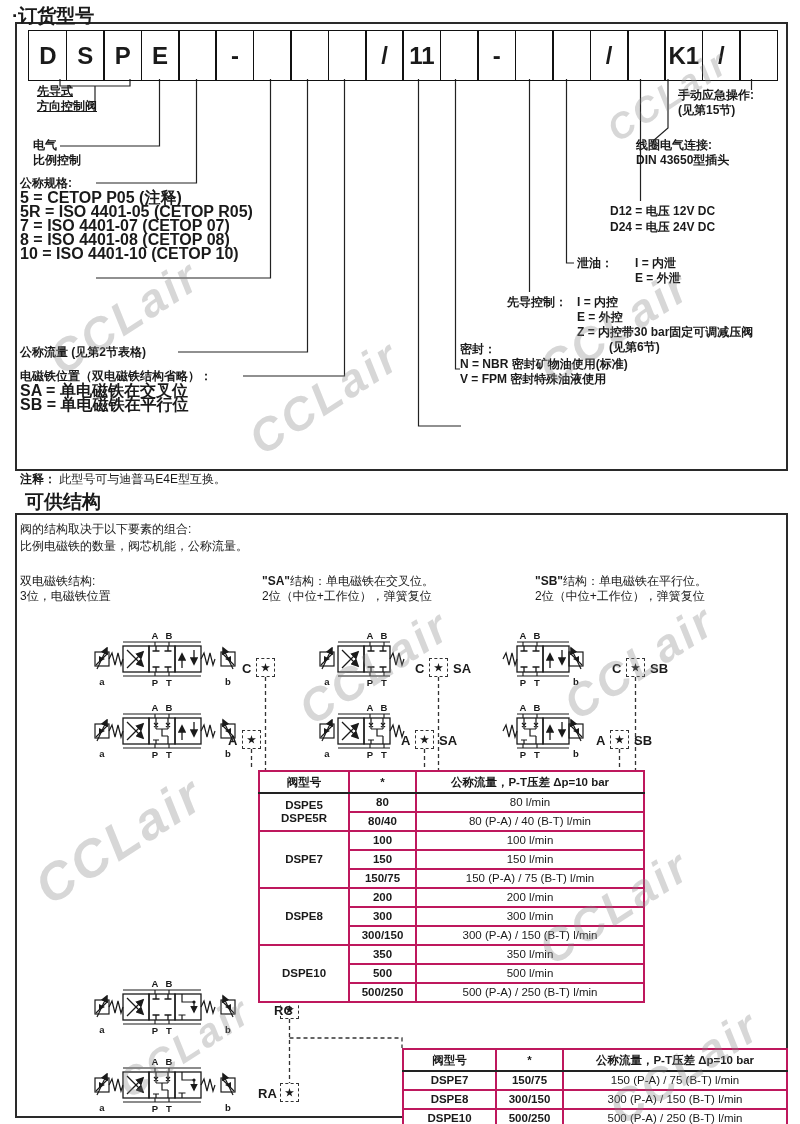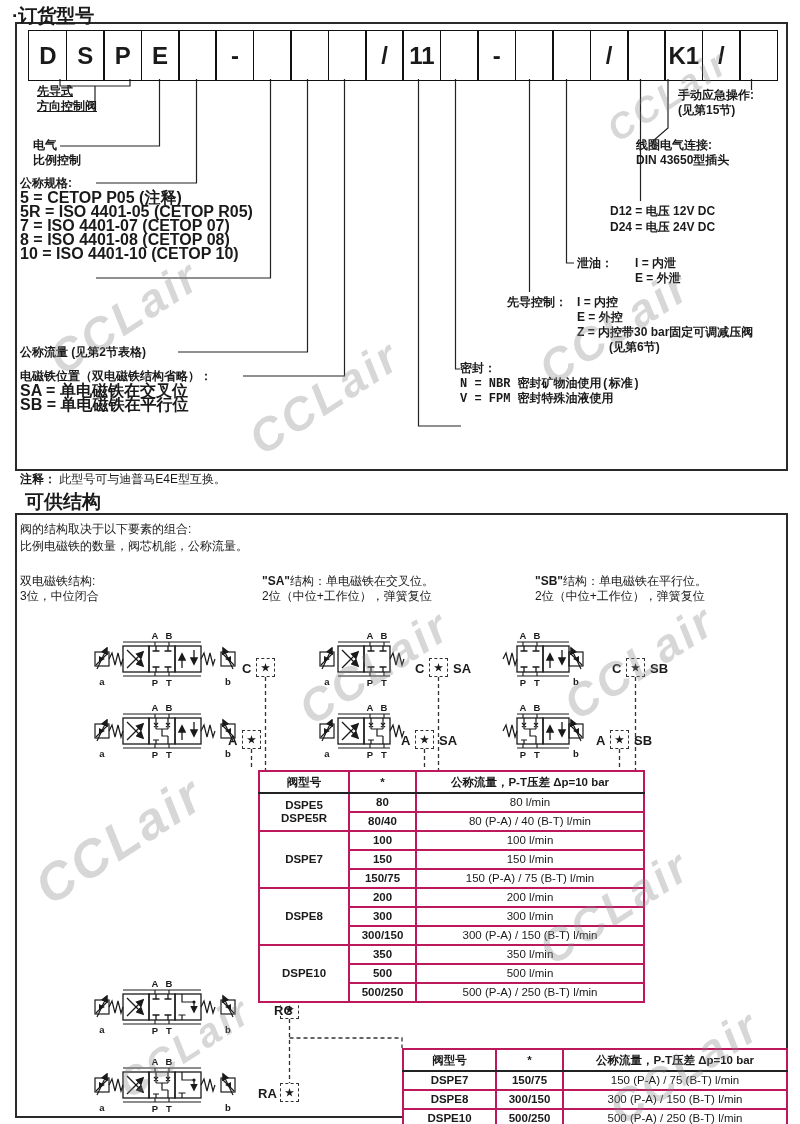--- a/index.html
+++ b/index.html
@@ -219,35 +219,35 @@
     <div><span>I =</span> <span>内泄</span></div>
     <div><span>E =</span> <span>外泄</span></div>
   </div>
   <div class="lbl b" style="left:507px;top:295px;">先导控制：</div>
   <div class="lbl b" style="left:577px;top:295px;">
     <div><span>I =</span> <span>内控</span></div>
     <div><span>E =</span> <span>外控</span></div>
     <div><span>Z =</span> <span>内控带30 bar固定可调减压阀</span></div>
     <div style="margin-left:32px;">(见第6节)</div>
   </div>
-  <div class="lbl b" style="left:460px;top:362px;font-family:Liberation Mono, monospace;">
+  <div class="lbl b" style="left:460px;top:342px;">
     <div>密封：</div>
     <div><span>N =</span> <span>NBR 密封矿物油使用</span><span>(标准)</span></div>
     <div><span>V =</span> <span>FPM 密封特殊油液使用</span></div>
   </div>
 
   <div class="sec-title" style="left:25px;top:489px;">可供结构</div>
   <div class="box" style="left:15px;top:513px;width:773px;height:605px;"></div>
 
   <div class="lbl" style="left:20px;top:522px;">阀的结构取决于以下要素的组合:</div>
   <div class="lbl" style="left:20px;top:539px;">比例电磁铁的数量，阀芯机能，公称流量。</div>
 
   <div class="lbl" style="left:20px;top:574px;">
     <div>双电磁铁结构:</div>
-      <div>3位，中位闭合</div>
+      <div>3位，电磁铁位置</div>
   </div>
   <div class="lbl" style="left:262px;top:574px;">
     <div><span class="b">"SA"</span><span>结构：单电磁铁在交叉位。</span></div>
     <div>2位（中位+工作位），弹簧复位</div>
   </div>
   <div class="lbl" style="left:535px;top:574px;">
     <div><span class="b">"SB"</span><span>结构：单电磁铁在平行位。</span></div>
     <div>2位（中位+工作位），弹簧复位</div>
   </div>
 

